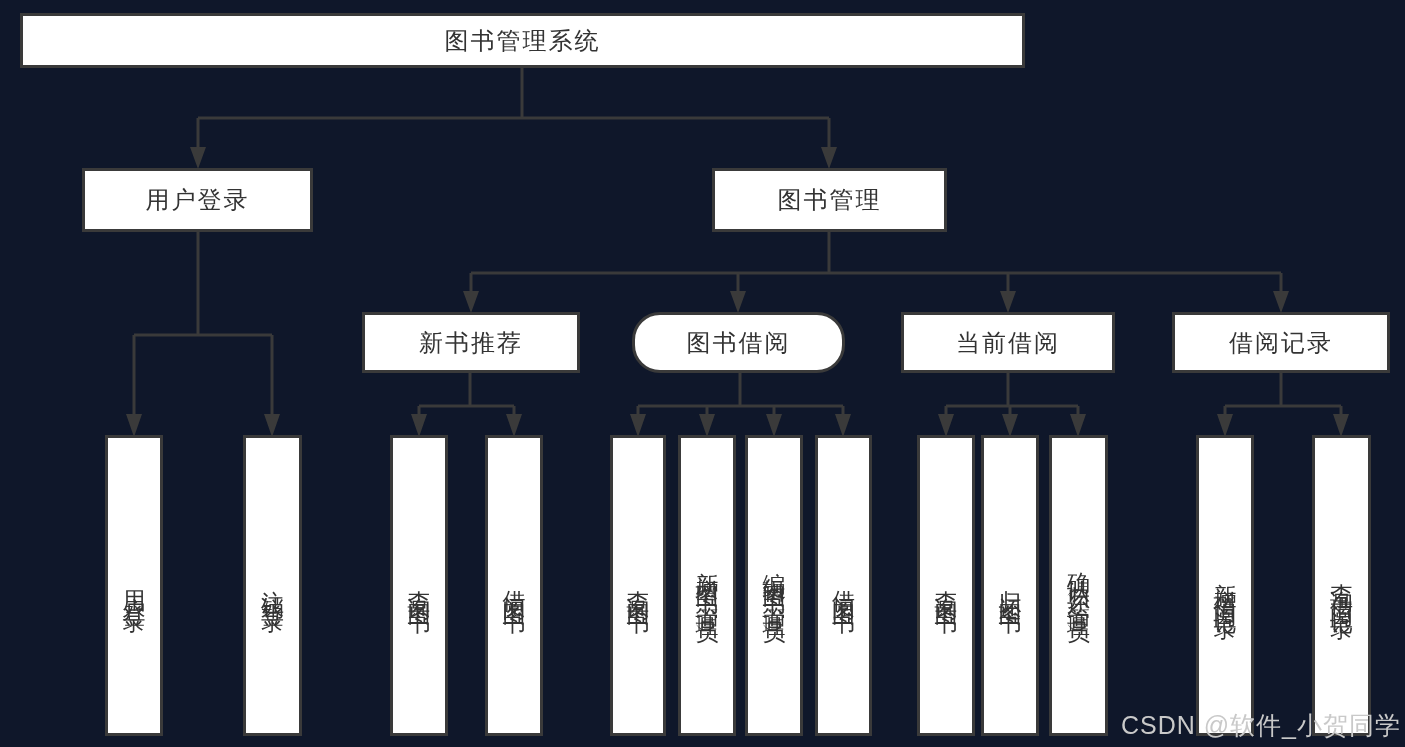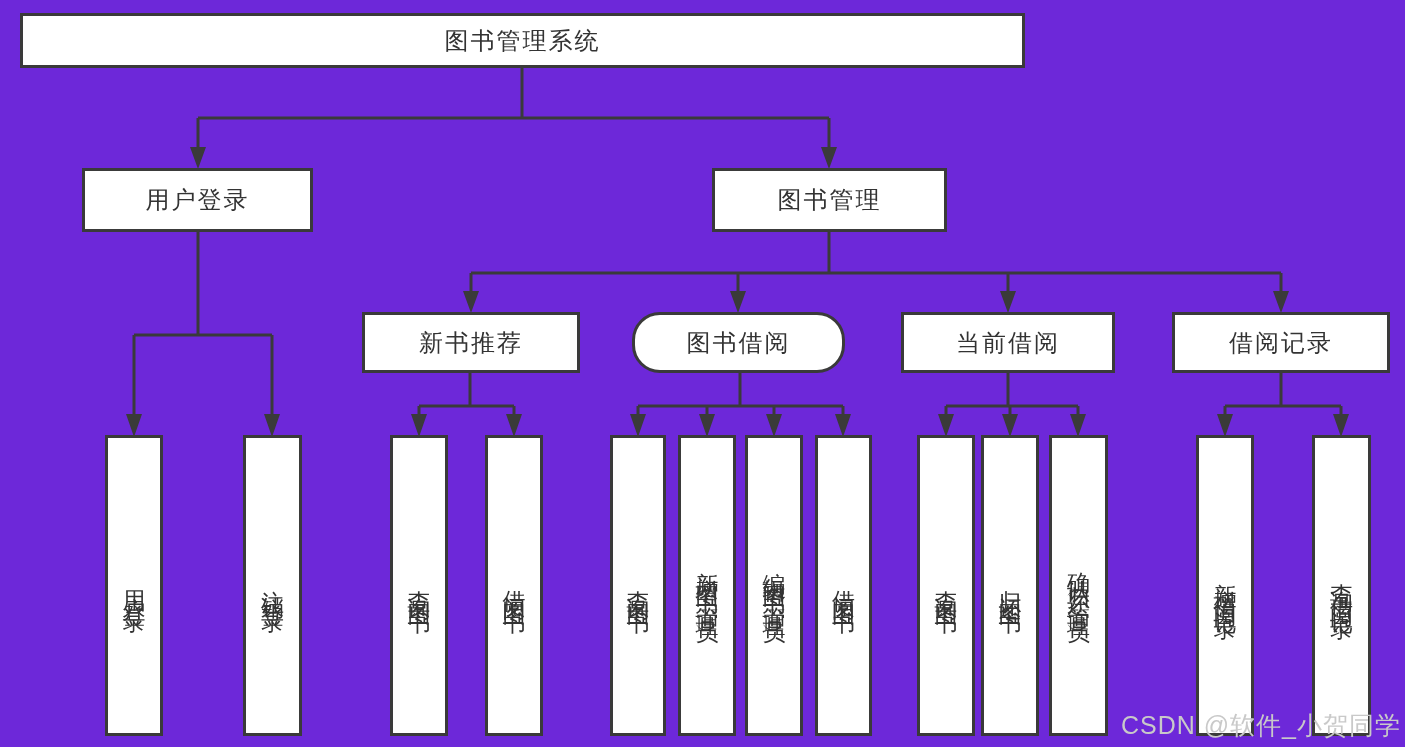--- a/index.html
+++ b/index.html
@@ -6,21 +6,21 @@
     --line:#3a3a3a;
     --text:#333333;
     --watermark:#c9c9c9;
     --boxbg:#ffffff;
   }
   html,body{margin:0;padding:0;background:#ffffff;}
   body{font-family:"Liberation Sans","DejaVu Sans",sans-serif;}
   .canvas{
     position:relative;
     width:1405px;height:747px;
-    background:#6d28d9;
+    background:#0f172a;
     overflow:hidden;
   }
   .connectors{
     position:absolute;left:0;top:0;width:1405px;height:747px;
   }
   .connectors .lines{stroke:var(--line);stroke-width:3;fill:none;}
   .connectors .heads{fill:var(--line);stroke:none;}
   .box{
     position:absolute;
     box-sizing:border-box;

